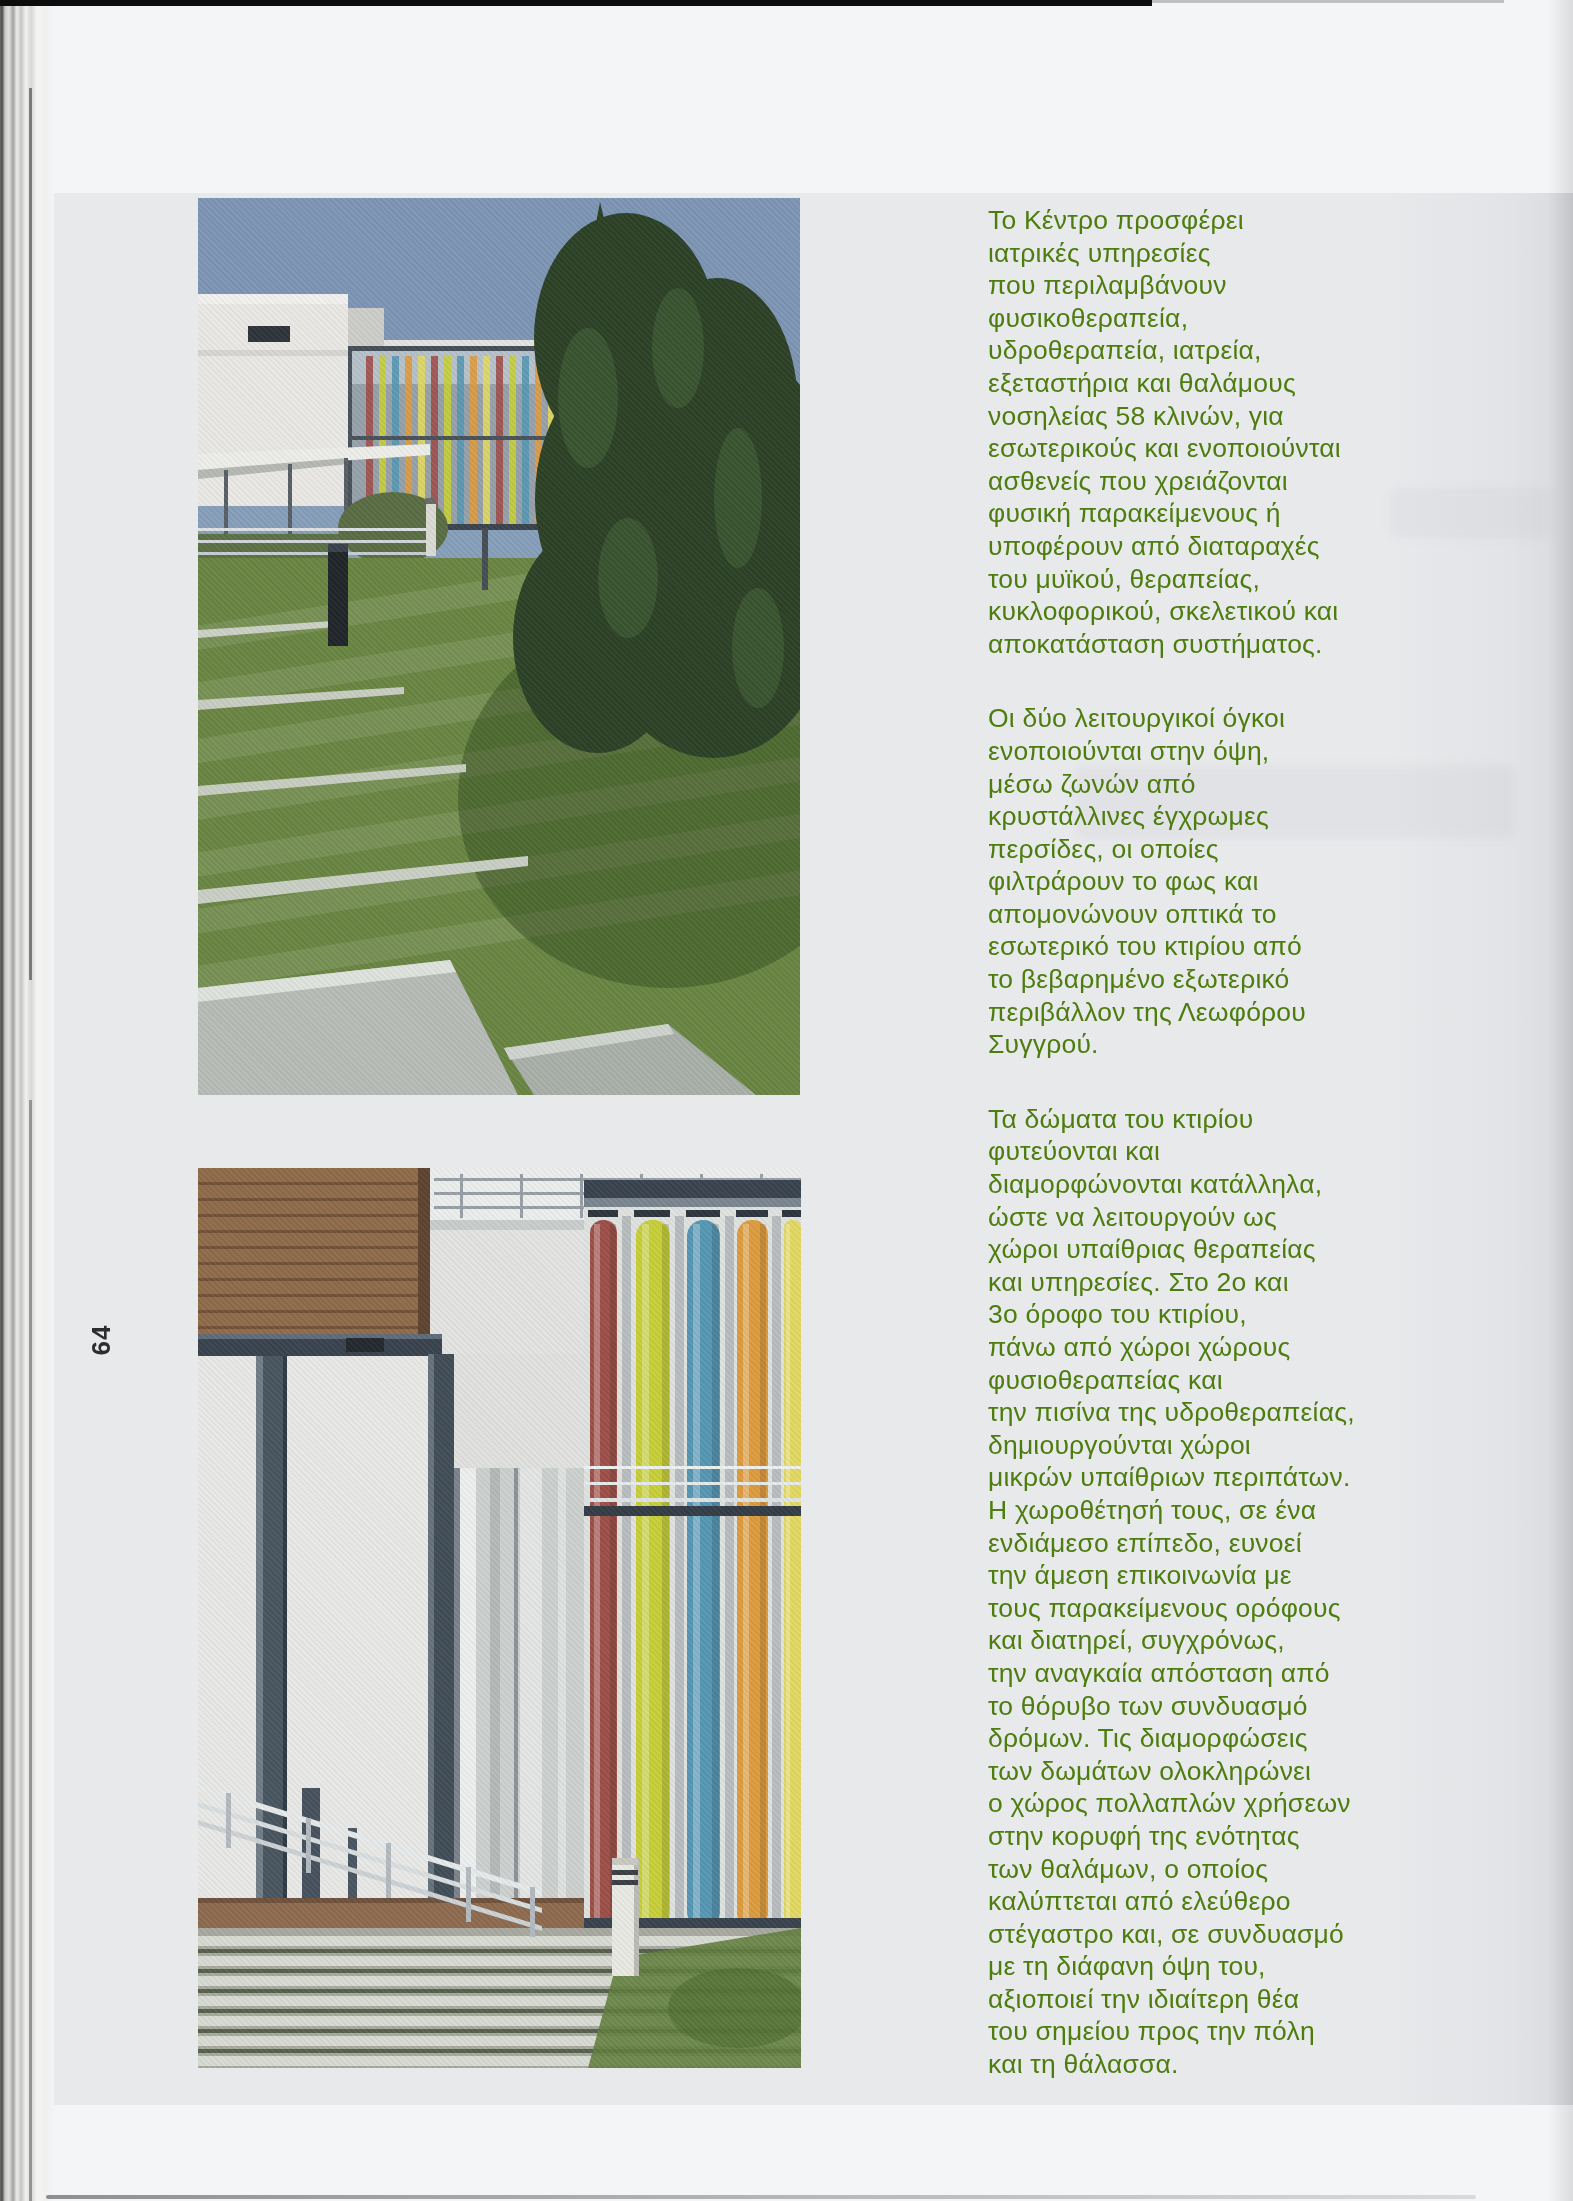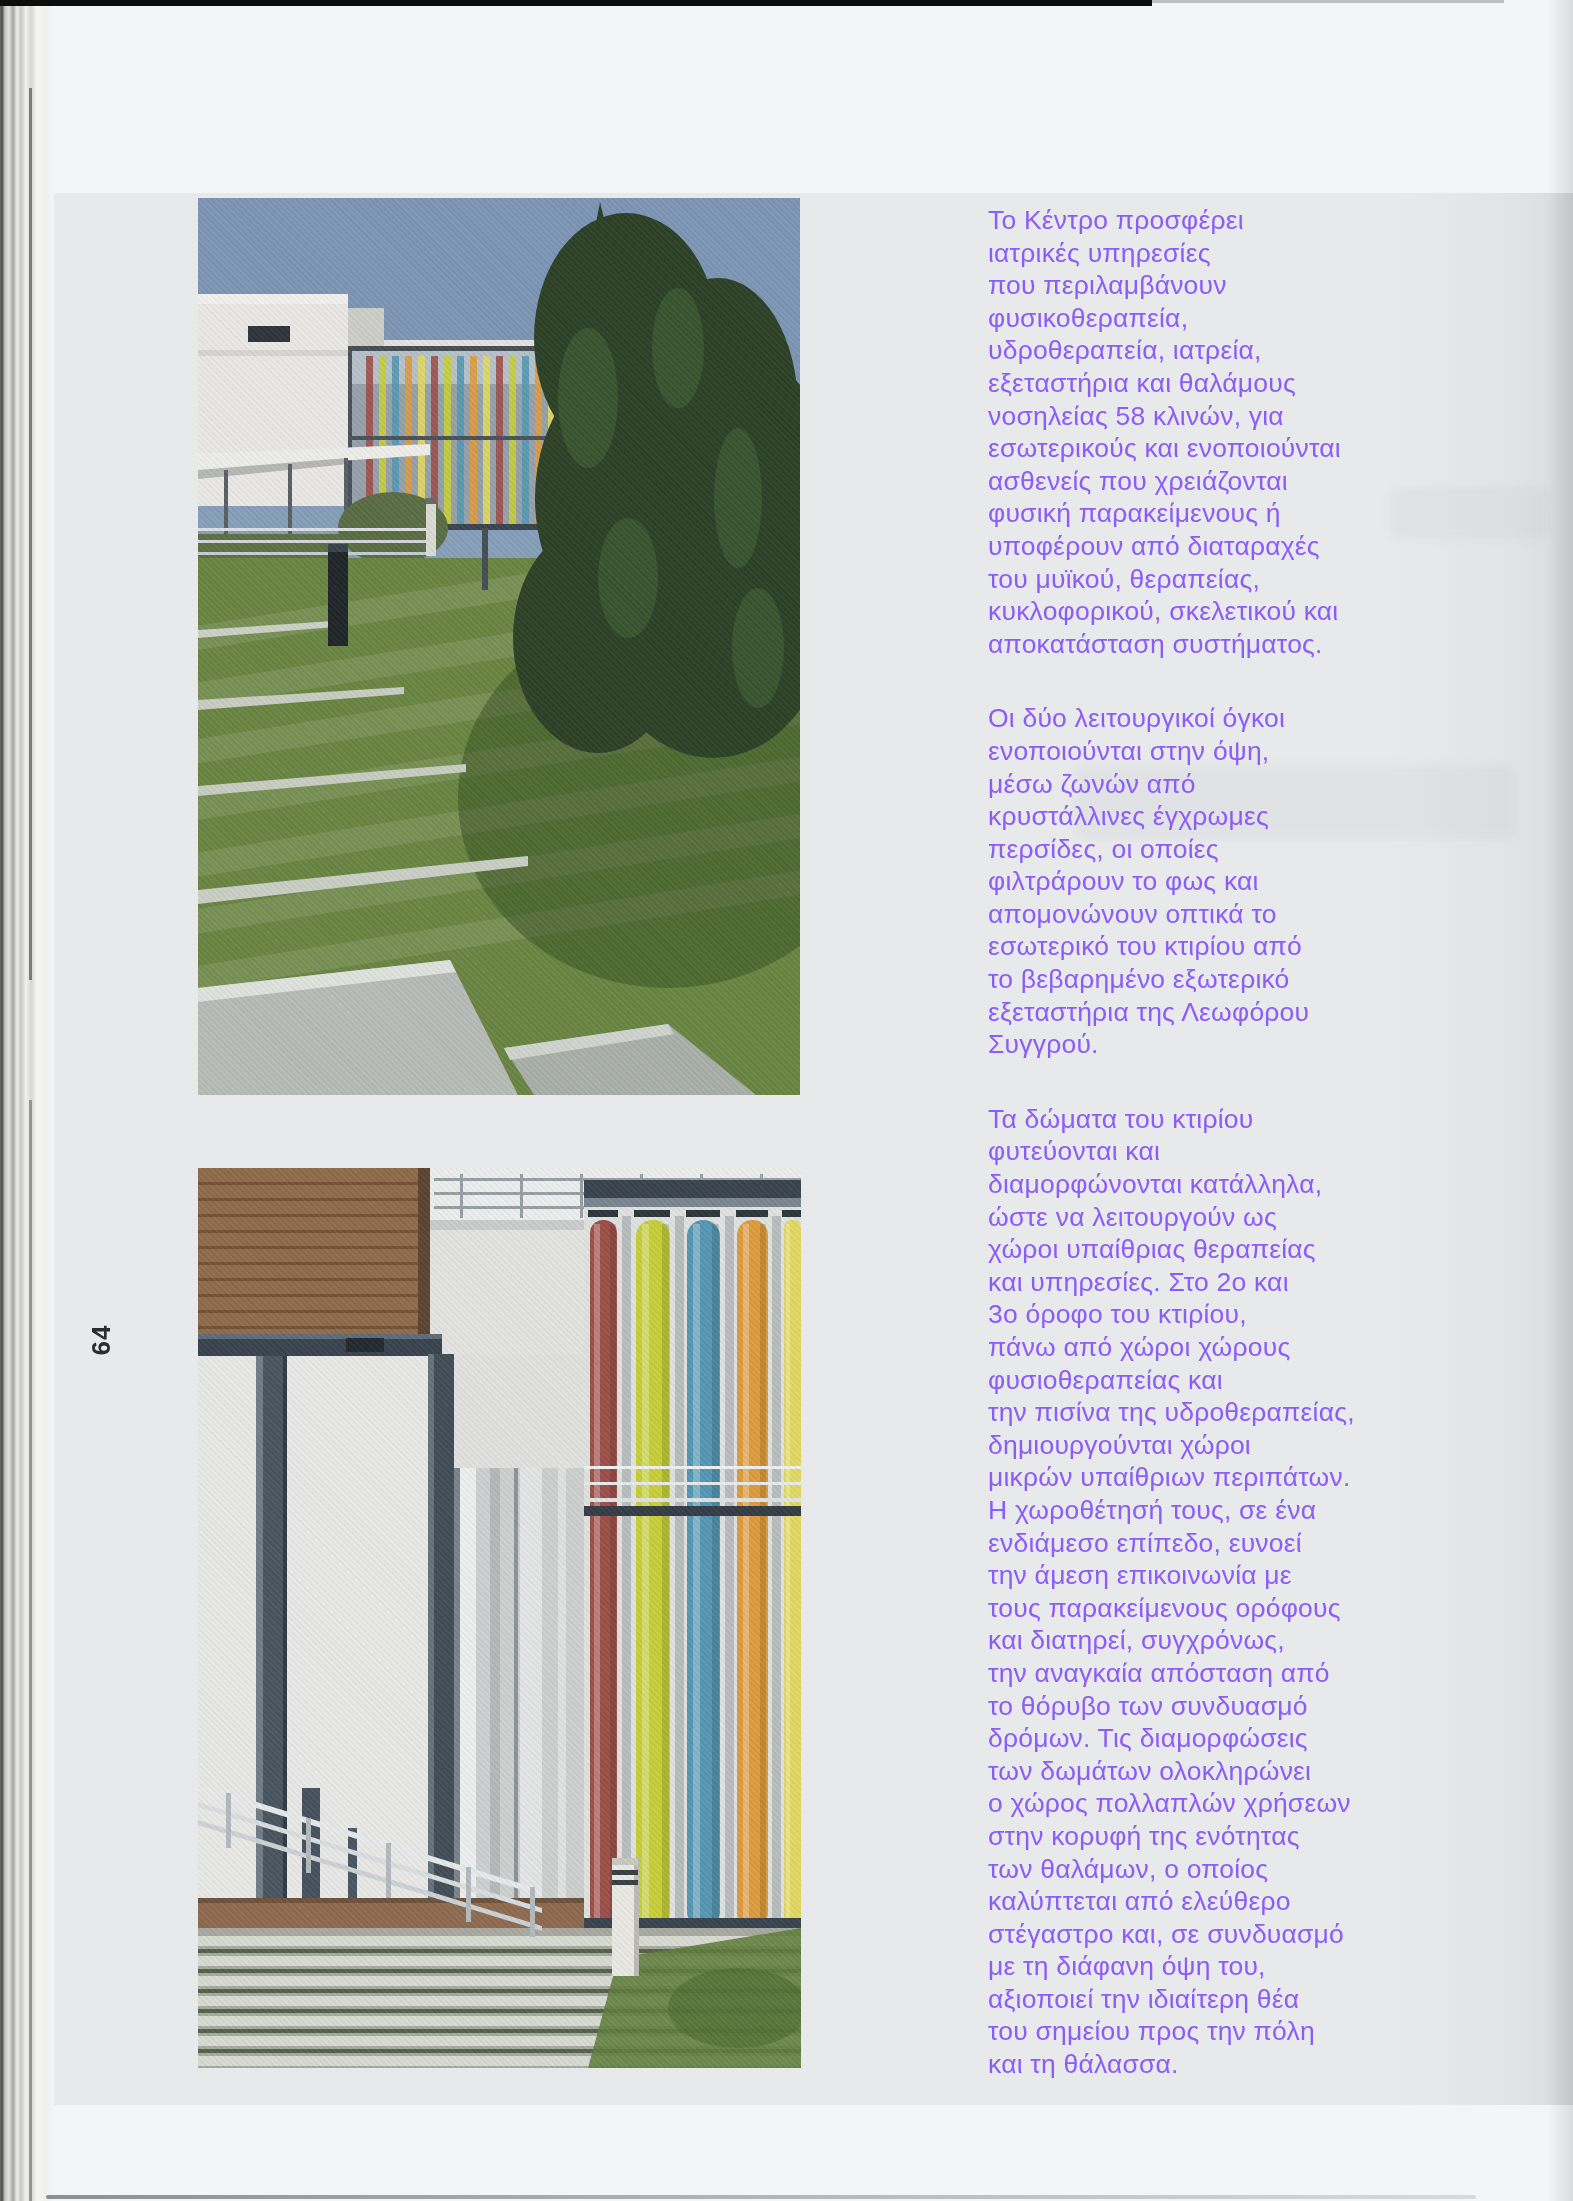--- a/index.html
+++ b/index.html
@@ -32,21 +32,21 @@
   }
   .photo{position:absolute;overflow:hidden;}
   .photo svg{display:block;width:100%;height:100%;}
   .photo::after{content:"";position:absolute;inset:0;pointer-events:none;
     background-image:repeating-linear-gradient(45deg,rgba(255,255,255,.035) 0 2px,rgba(0,0,0,.035) 2px 4px);}
   .photo1{left:198px;top:198px;width:602px;height:897px;}
   .photo2{left:198px;top:1168px;width:603px;height:900px;}
   figure{margin:0;}
   .text-col{
     position:absolute;left:988px;top:204px;width:360px;
-    color:#8b5cf6;font-size:26.5px;line-height:32.6px;letter-spacing:.2px;
+    color:#4d7c0f;font-size:26.5px;line-height:32.6px;letter-spacing:.2px;
   }
   .para{margin:0 0 42px 0;}
   .line{white-space:nowrap;}
   .bleed1{position:absolute;left:1075px;top:766px;width:440px;height:72px;
     background:rgba(95,100,115,.05);filter:blur(5px);border-radius:8px;}
   .bleed2{position:absolute;left:1390px;top:488px;width:160px;height:50px;
     background:rgba(95,100,115,.045);filter:blur(5px);border-radius:8px;}
 </style>
 </head>
 <body>
@@ -323,21 +323,21 @@
       <div class="para">
         <div class="line">Οι δύο λειτουργικοί όγκοι</div>
         <div class="line">ενοποιούνται στην όψη,</div>
         <div class="line">μέσω ζωνών από</div>
         <div class="line">κρυστάλλινες έγχρωμες</div>
         <div class="line">περσίδες, οι οποίες</div>
         <div class="line">φιλτράρουν το φως και</div>
         <div class="line">απομονώνουν οπτικά το</div>
         <div class="line">εσωτερικό του κτιρίου από</div>
         <div class="line">το βεβαρημένο εξωτερικό</div>
-        <div class="line">εξεταστήρια της Λεωφόρου</div>
+        <div class="line">περιβάλλον της Λεωφόρου</div>
         <div class="line">Συγγρού.</div>
       </div>
       <div class="para">
         <div class="line">Τα δώματα του κτιρίου</div>
         <div class="line">φυτεύονται και</div>
         <div class="line">διαμορφώνονται κατάλληλα,</div>
         <div class="line">ώστε να λειτουργούν ως</div>
         <div class="line">χώροι υπαίθριας θεραπείας</div>
         <div class="line">και υπηρεσίες. Στο 2ο και</div>
         <div class="line">3ο όροφο του κτιρίου,</div>

